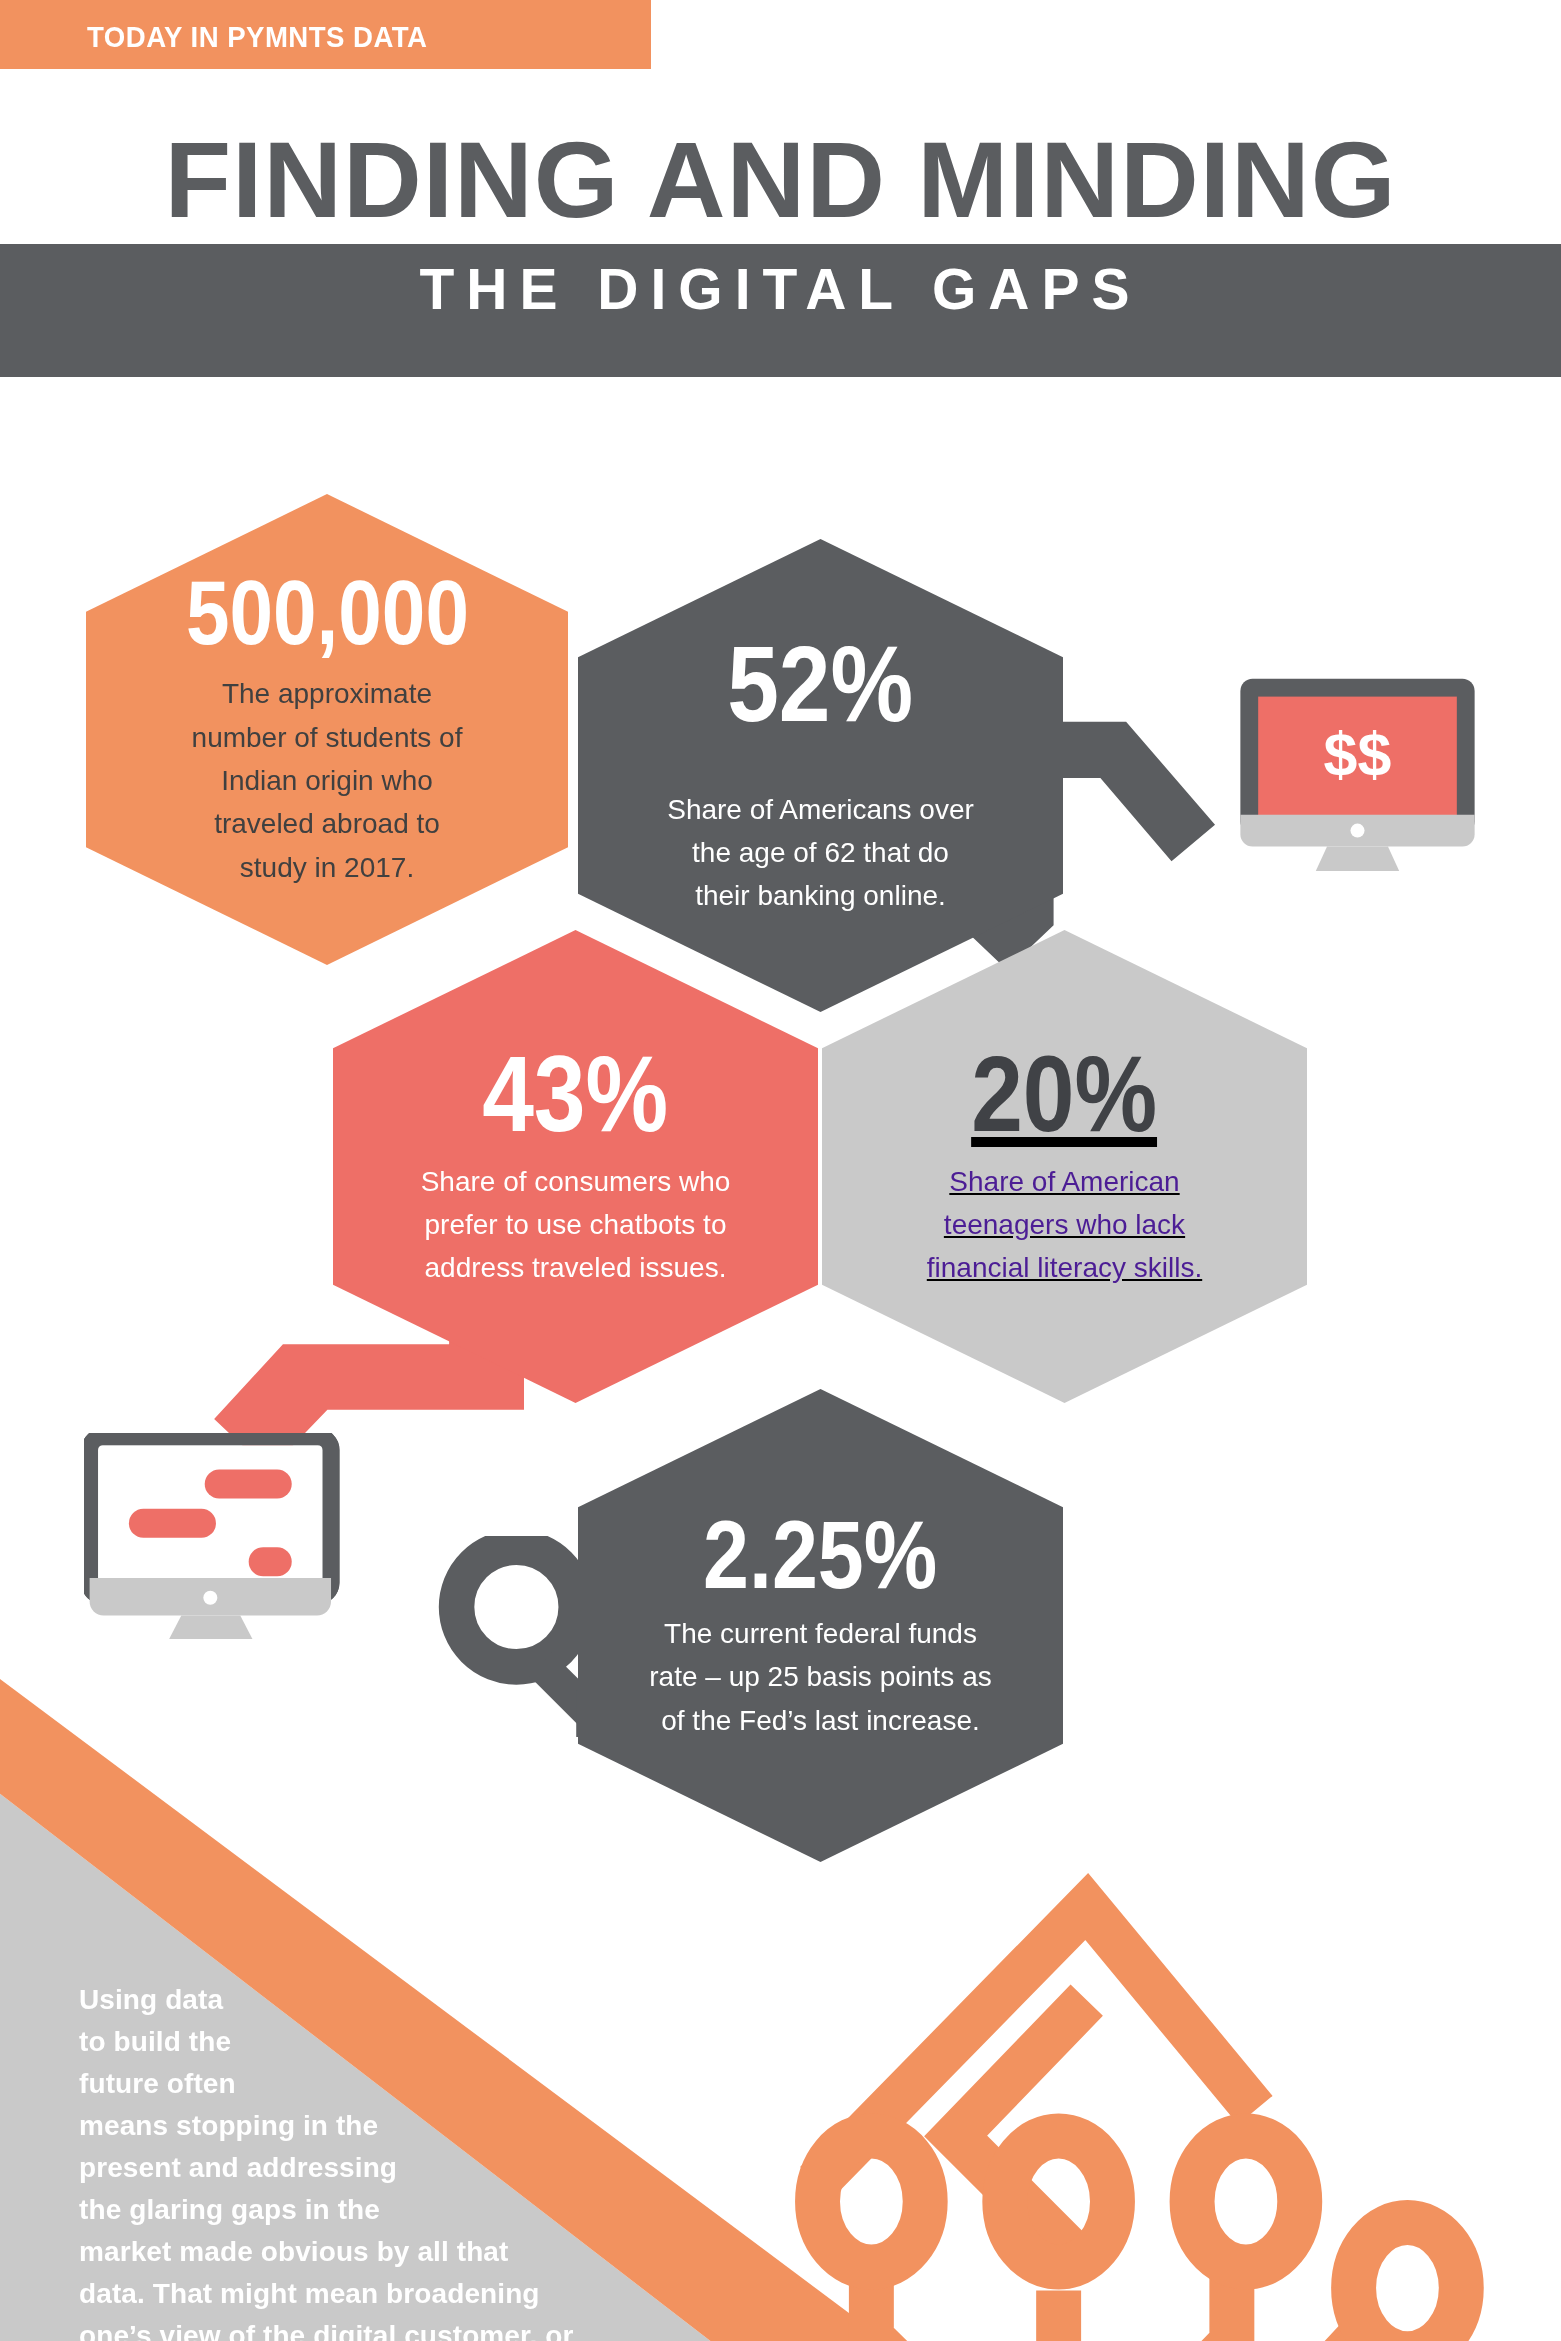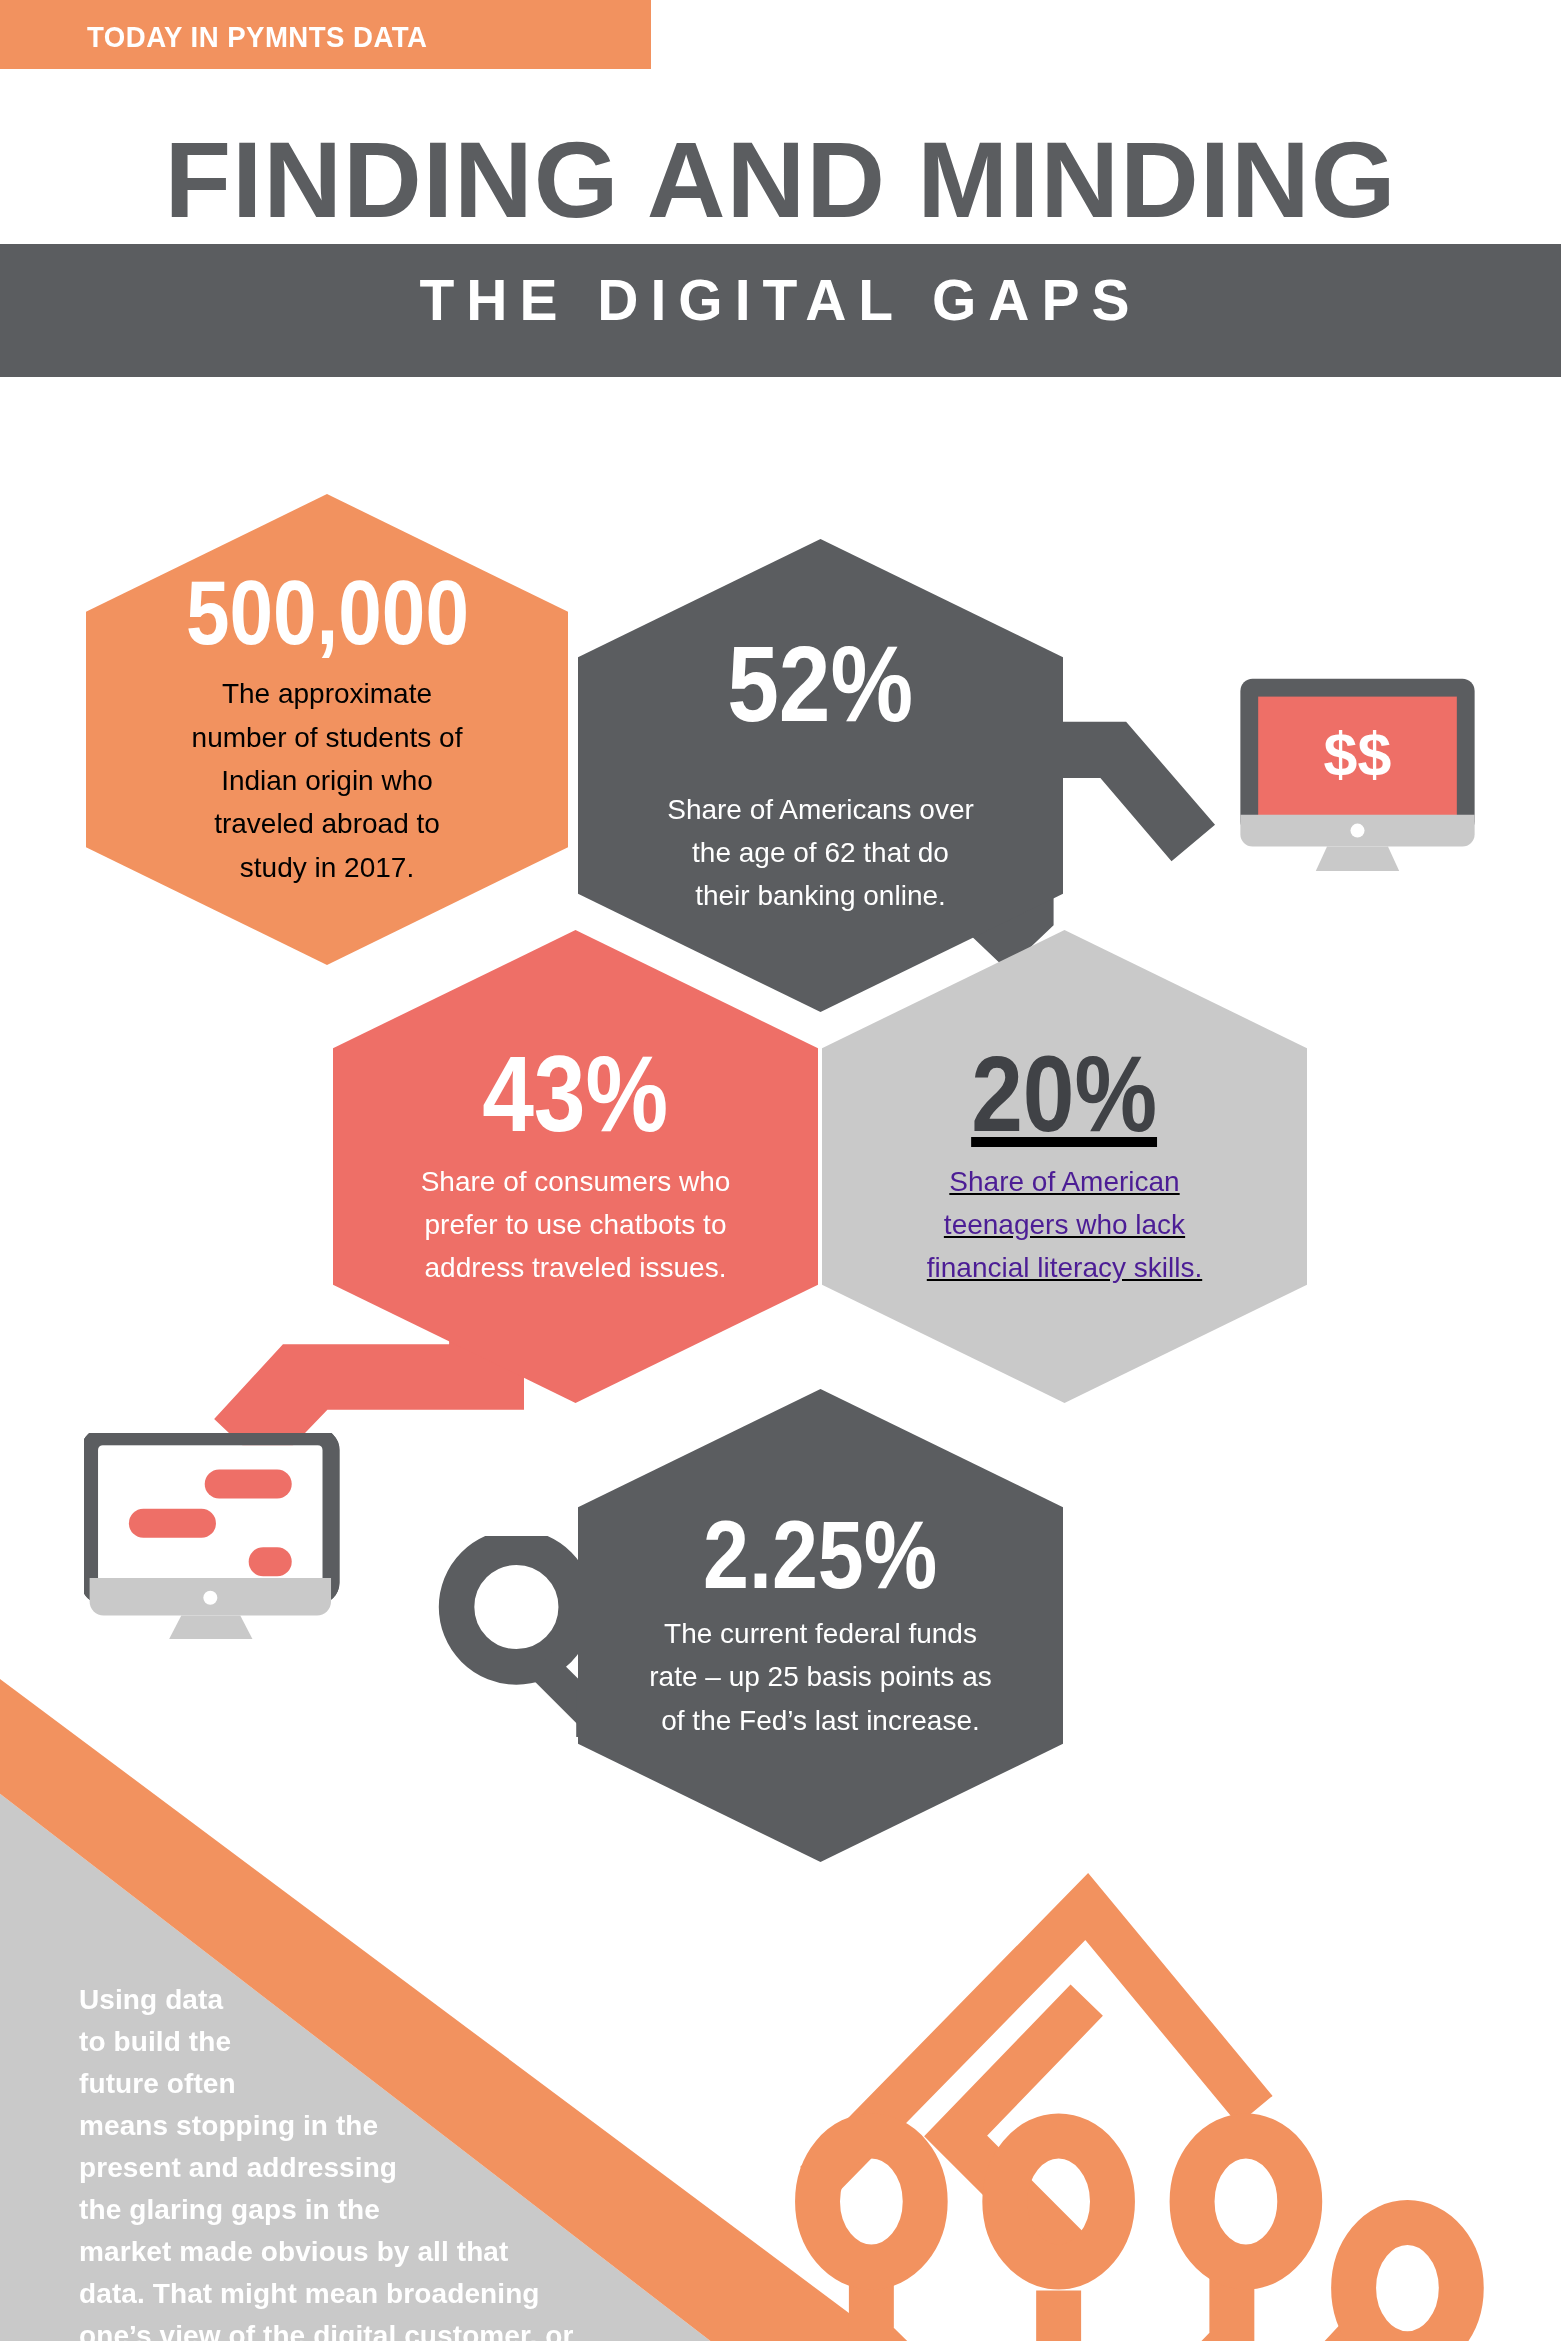--- a/index.html
+++ b/index.html
@@ -31,21 +31,21 @@
     letter-spacing:0.9px;
     transform:scaleX(1.02); transform-origin:center top;
     z-index:4;
   }
 
   #gray-band{
     position:absolute; left:0; top:244px; width:1561px; height:133px;
     background:#5b5d60;
   }
   #title-sub{
-    position:absolute; left:0; top:267px; width:1561px;
+    position:absolute; left:0; top:256px; width:1561px;
     text-align:center; color:#ffffff;
     font-size:57px; font-weight:700; letter-spacing:12px;
     z-index:5;
   }
 
   
   .connector{ position:absolute; z-index:1; }
 
   
   .hex{
@@ -149,21 +149,21 @@
   <path d="M0,0 H200 V110 H355 L545,330 L452,408 L300,230 H200 V545 L100,640 L0,545 Z" fill="#5b5d60"></path>
 </svg>
 
 <svg class="connector" style="left:187px; top:1255px; width:337px; height:300px;" viewBox="0 0 720 640">
   <path d="M720,0 H560 V120 L210,120 L60,300 L175,395 L300,245 H400 V0 Z" fill="#ee6f67" style="display:none"></path>
   <path d="M720,20 L720,330 L300,330 L175,460 L58,350 L205,190 L560,190 V20 Z" fill="#ee6f67"></path>
 </svg>
 
 <div class="hex" id="hex-500k" style="background: rgb(242, 146, 95);">
   <div class="big" style="color: rgb(255, 255, 255);">500,000</div>
-  <div class="cap" style="color: #000000;">The approximate number of students of Indian origin who traveled abroad to study in 2017.</div>
+  <div class="cap" style="color: #404040;">The approximate number of students of Indian origin who traveled abroad to study in 2017.</div>
 </div>
 
 <div class="hex" id="hex-52" style="background: rgb(91, 93, 96);">
   <div class="big" style="color: rgb(255, 255, 255);">52%</div>
   <div class="cap" style="color: rgb(255, 255, 255); margin-top: 38px;">Share of Americans over the age of 62 that do their banking online.</div>
 </div>
 
 <div class="hex" id="hex-43" style="background: rgb(238, 111, 103);">
   <div class="big" style="color: rgb(255, 255, 255);">43%</div>
   <div class="cap" style="color: rgb(255, 255, 255);">Share of consumers who prefer to use chatbots to address traveled issues.</div>

